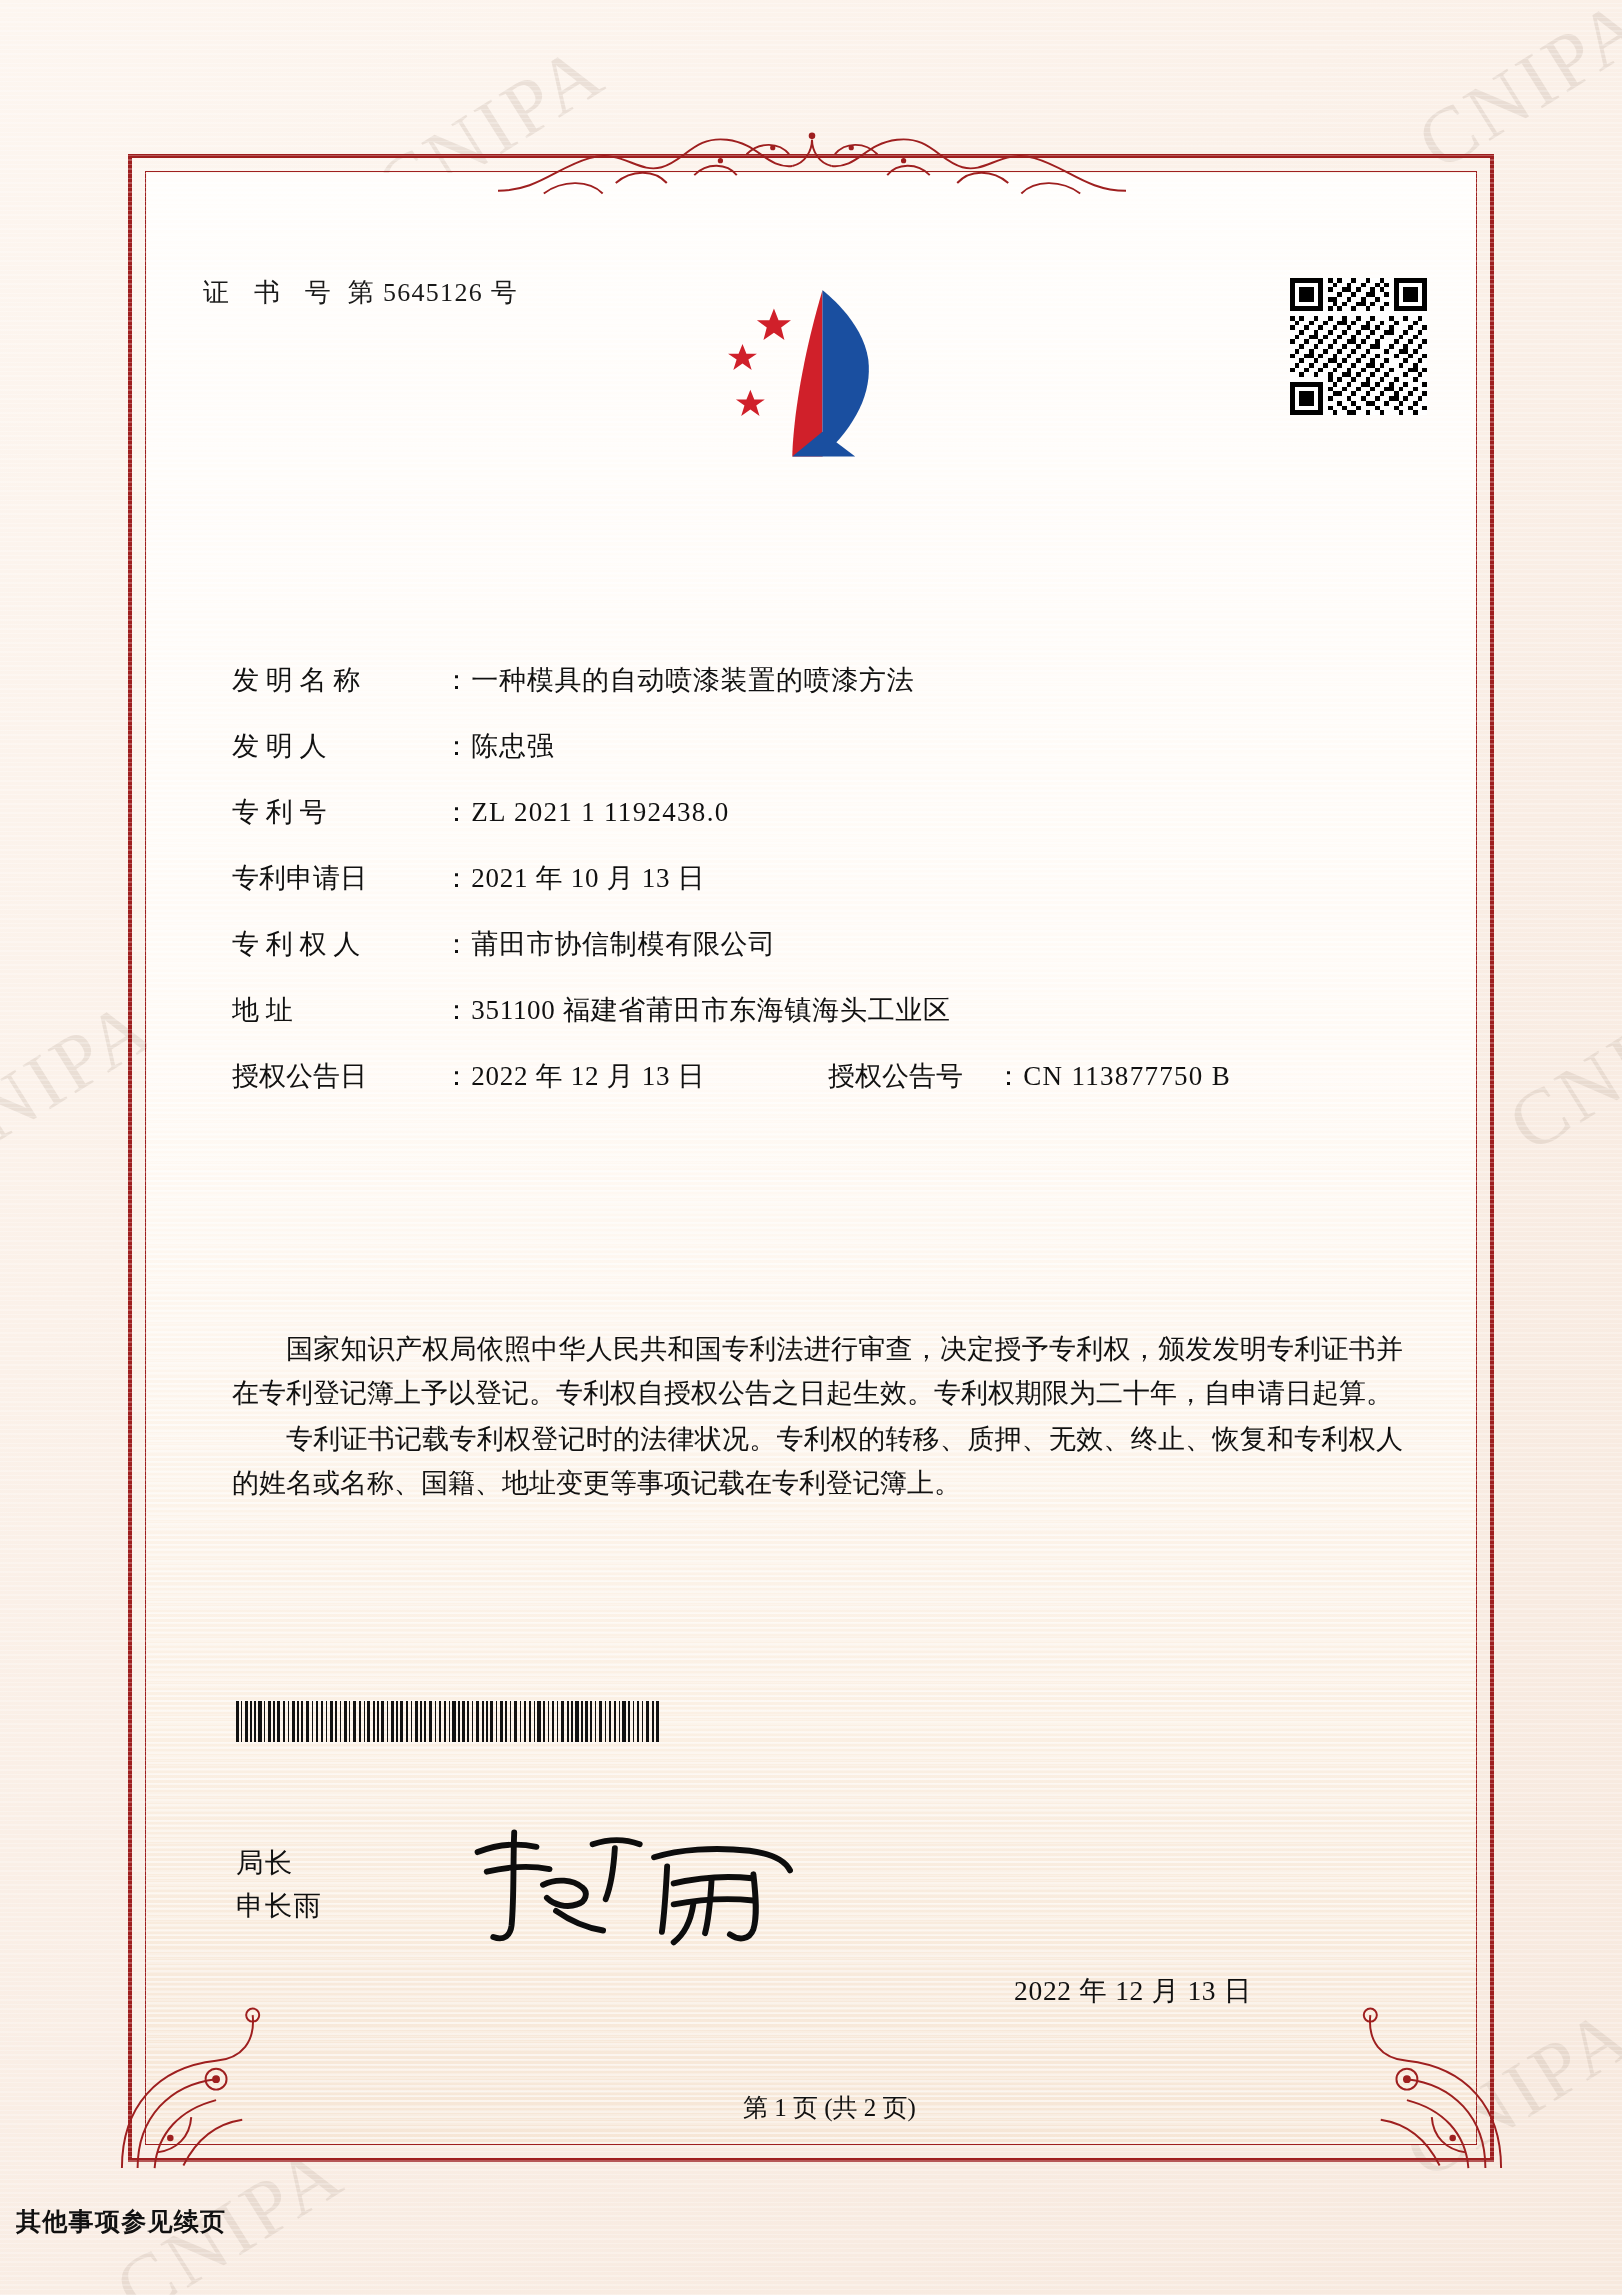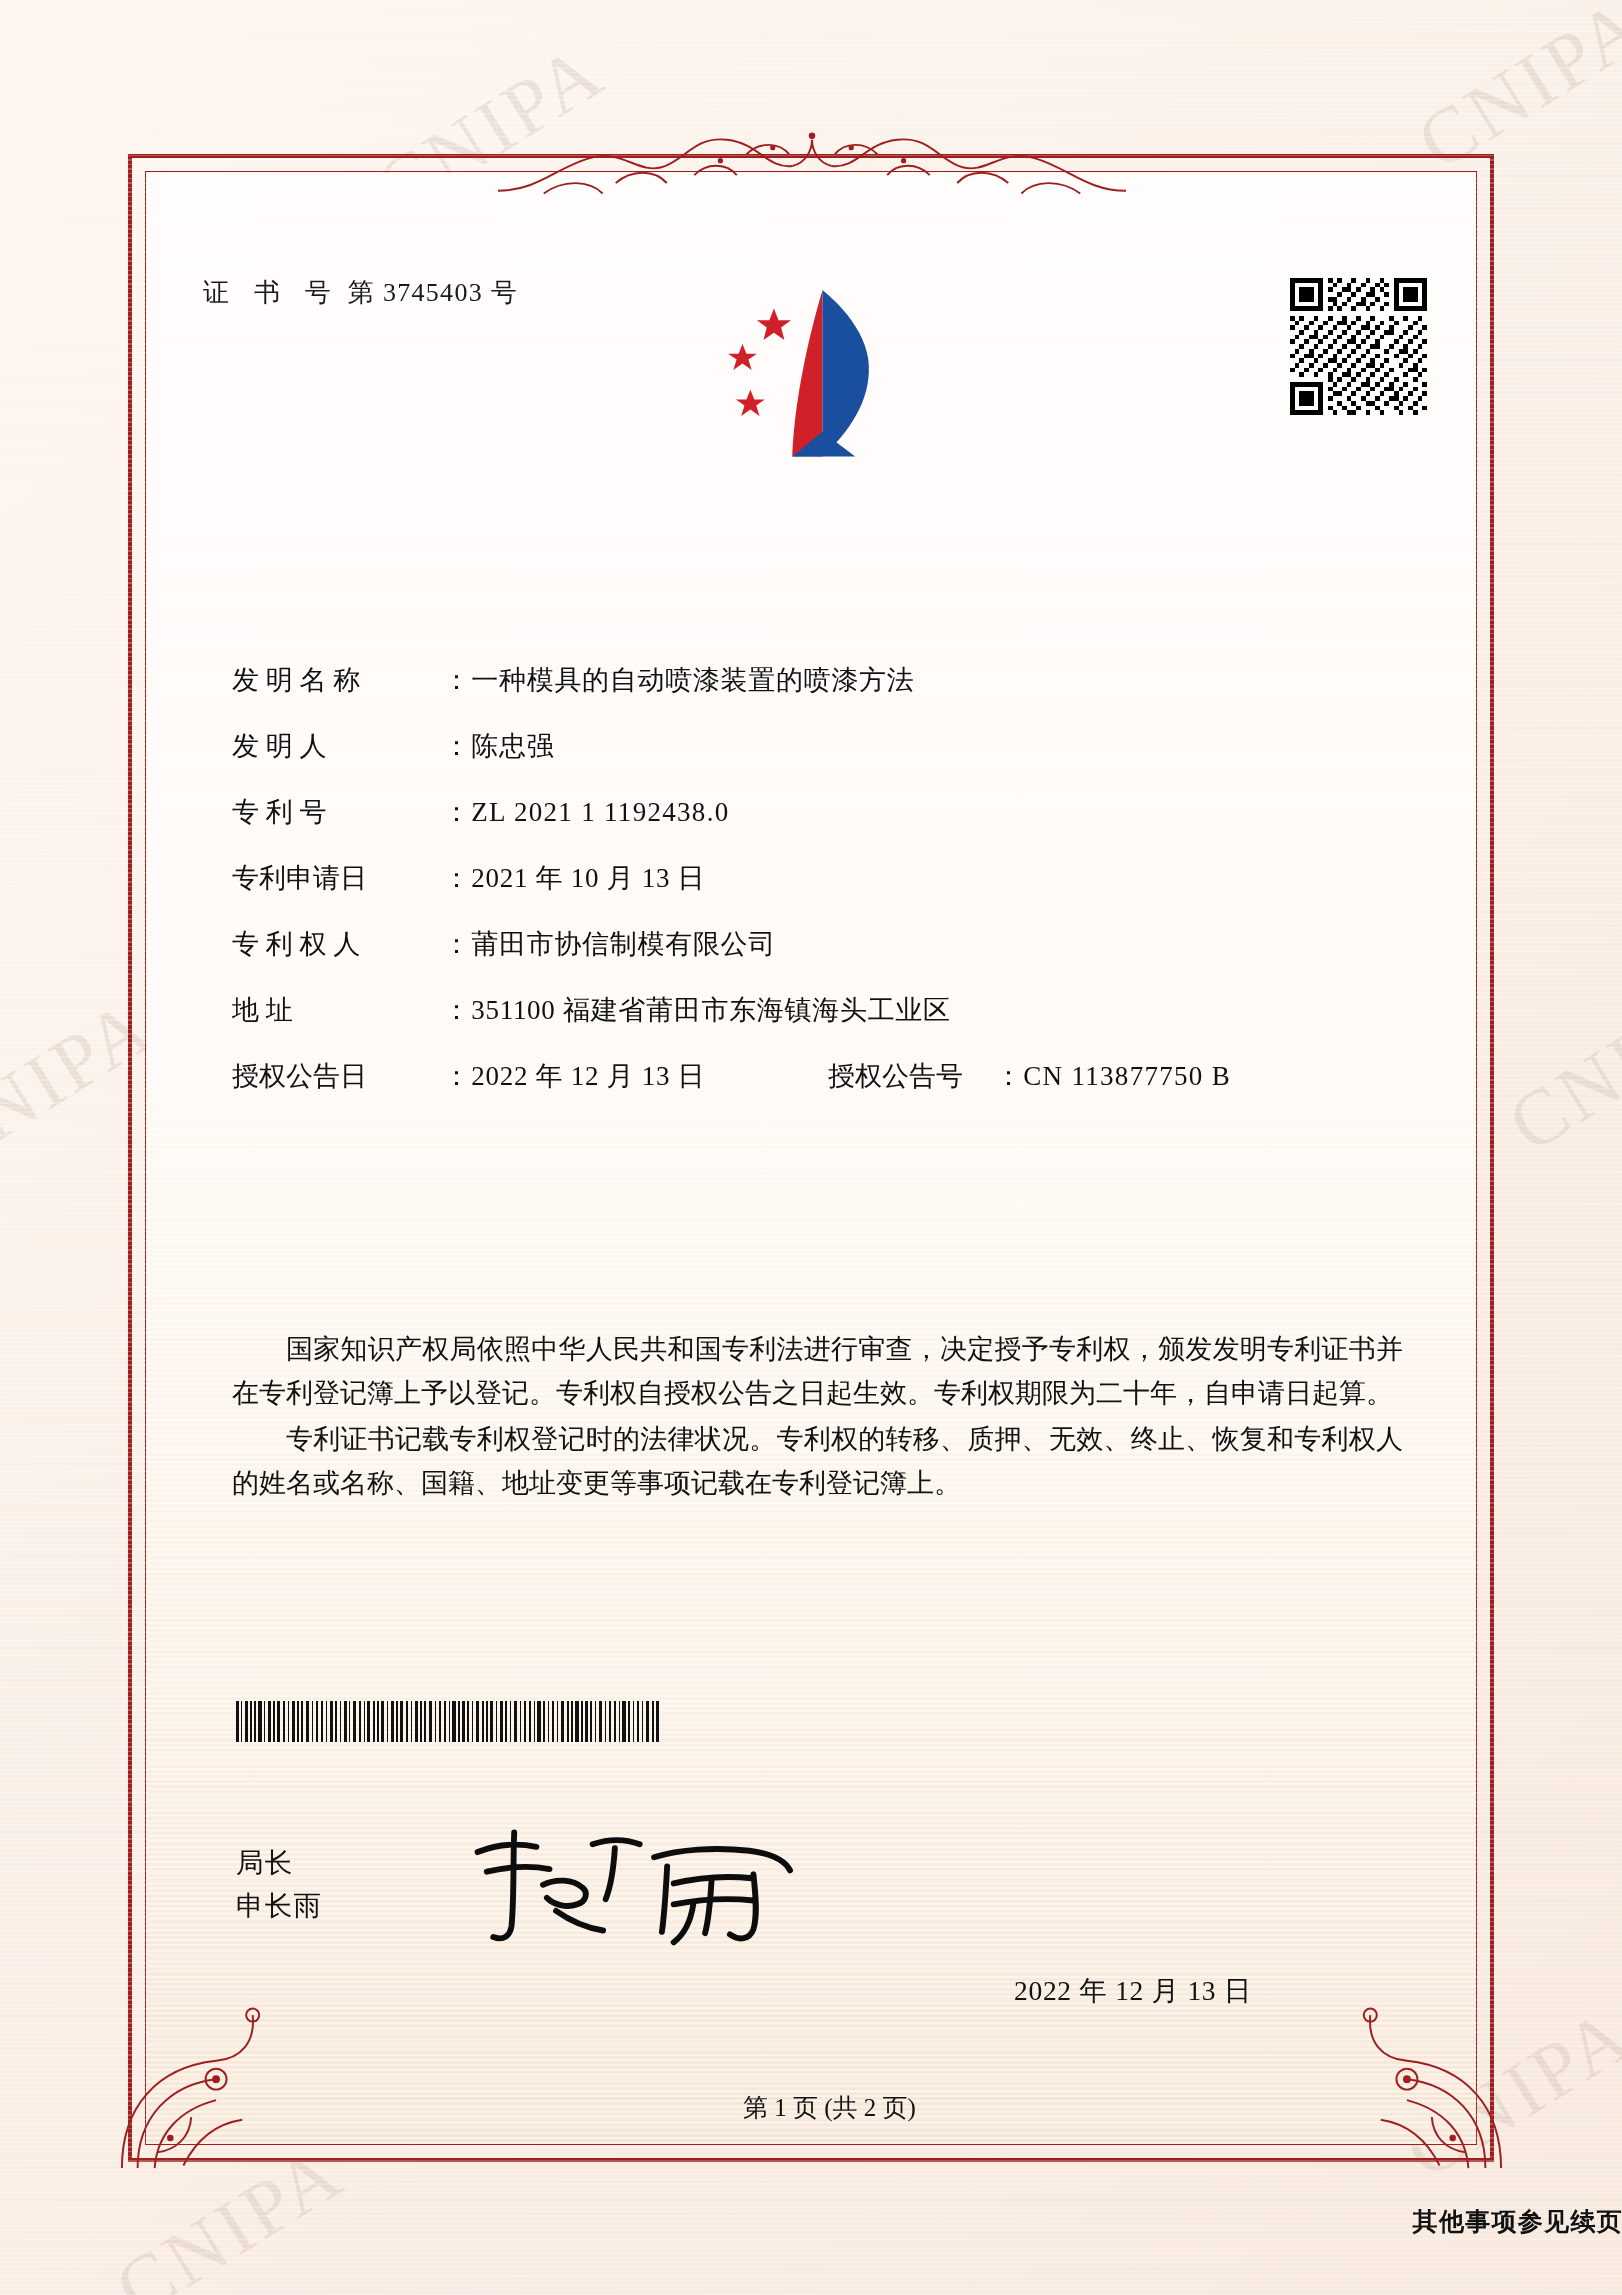--- a/index.html
+++ b/index.html
@@ -213,25 +213,26 @@
     position: absolute;
     left: 0; right: 0; top: 2091px;
     text-align: center;
     font-size: 25px;
     color: #111;
     margin-left: 36px;
   }
   .footer-note {
     position: absolute;
     left: 0; right: 0; top: 2205px;
-    text-align: right;
+    text-align: left;
     font-size: 25px;
     color: #111;
     font-weight: 700;
     letter-spacing: 1.3px;
+    padding-left: 16px;
   }
 </style>
 </head>
 <body>
 
 <div class="page">
 
   <div class="watermark wm9">CNIPA</div>
   <div class="watermark wm1">CNIPA</div>
   <div class="watermark wm2">CNIPA</div>
@@ -297,21 +298,21 @@
     <g fill="#9e1f1f">
       <circle cx="150" cy="118" r="6"></circle>
       <circle cx="80" cy="208" r="5"></circle>
     </g>
   </svg>
 
   <div class="content">
 
     <div class="cert-no">
       <span class="lbl">证 书 号</span>
-      <span>第 3745403 号</span>
+      <span>第 5645126 号</span>
     </div>
 
     <svg class="logo" viewBox="0 0 380 290">
       <path d="M196 14 L196 268 L150 268 C150 268 150 170 196 14 Z" fill="#d0202a"></path>
       <path d="M196 14 C196 14 258 60 266 120 C272 170 248 220 196 268 L196 14 Z" fill="#1a4fa0"></path>
       <path d="M196 230 L150 268 L246 268 Z" fill="#1a4fa0"></path>
       <g fill="#d0202a">
         <polygon points="122,42 129,60 148,60 133,71 138,90 122,79 106,90 111,71 96,60 115,60"></polygon>
         <polygon points="74,96 80,111 96,111 83,120 88,136 74,126 60,136 65,120 52,111 68,111"></polygon>
         <polygon points="86,166 92,181 108,181 95,190 100,206 86,196 72,206 77,190 64,181 80,181"></polygon>

